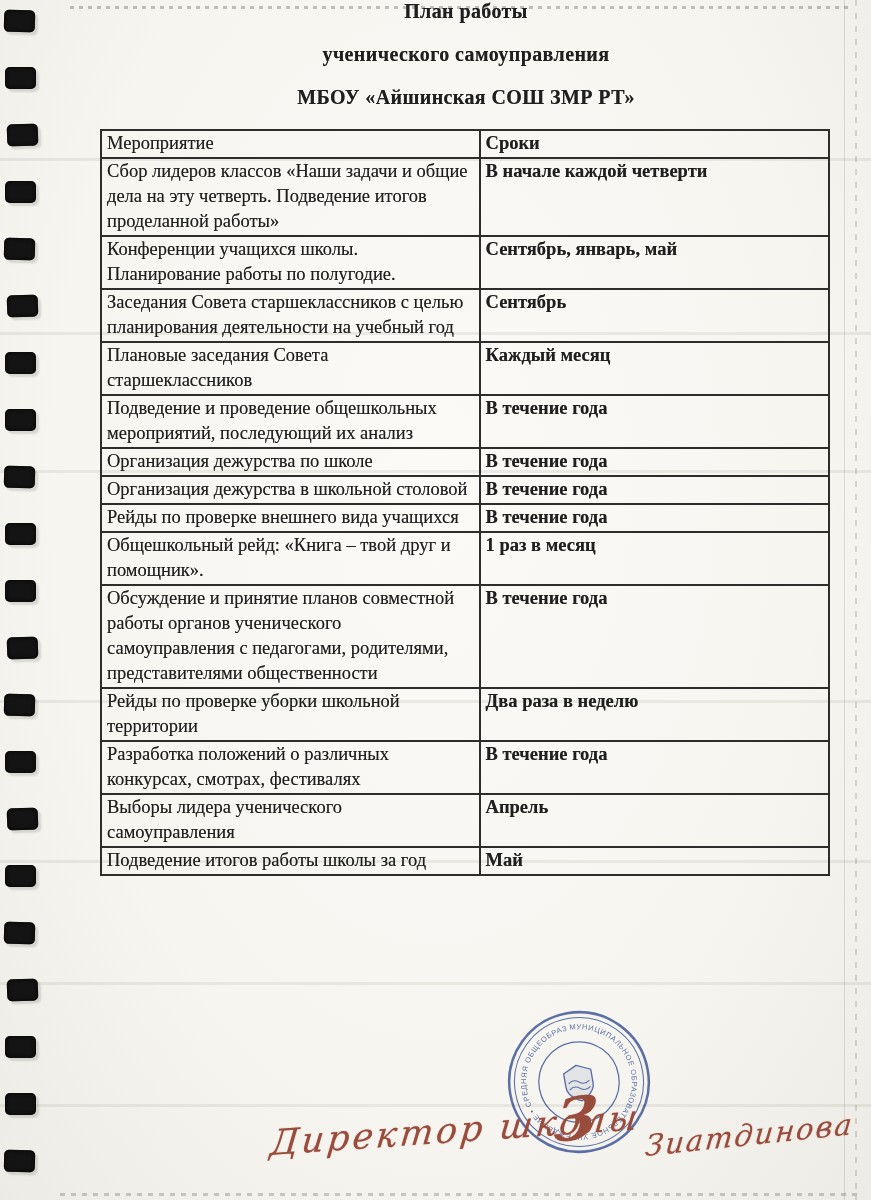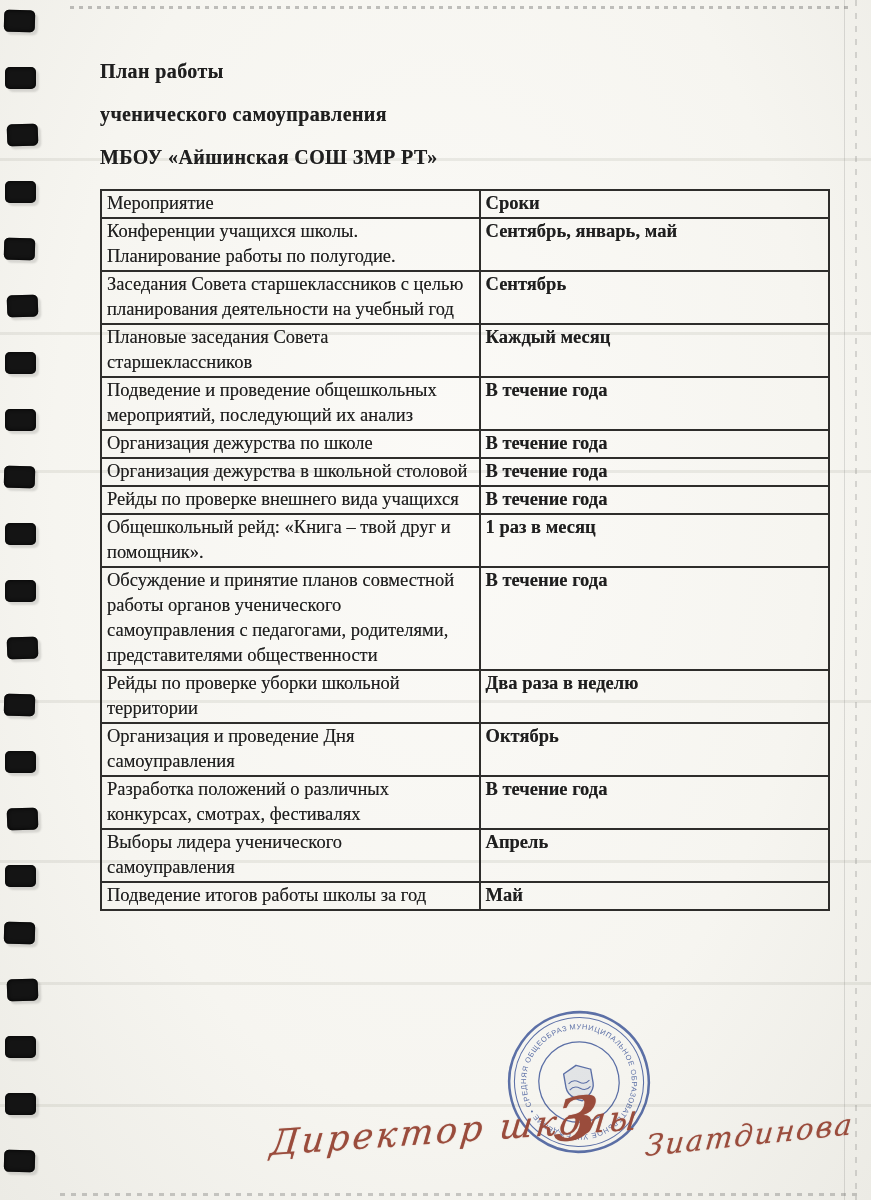--- a/index.html
+++ b/index.html
@@ -25,21 +25,21 @@
 
   
   .holes{position:absolute;left:5px;top:10px;display:flex;flex-direction:column;gap:35px;}
   .hole{width:31px;height:22px;background:#141414;border-radius:5px;
     box-shadow:inset 0 0 4px #000, 3px 3px 2px rgba(0,0,0,.12);}
   .hole:nth-child(3n){transform:translateX(2px) rotate(-2deg);}
   .hole:nth-child(4n+1){transform:translateX(-1px) rotate(1.5deg);}
 
   
   .content{position:absolute;left:100px;top:0;width:732px;}
-  .titles{padding-top:60px;}
+  .titles{text-align:center;}
   .title-line{font-weight:bold;font-size:20px;line-height:22px;margin-bottom:21px;
     letter-spacing:.4px;text-shadow:0 0 .5px rgba(0,0,0,.55);}
 
   table.plan{border-collapse:collapse;width:730px;margin-top:12px;
     font-size:18.5px;line-height:25px;}
   table.plan td{border:2px solid #2e2d2b;padding:0 6px 1px 5px;vertical-align:top;
     text-shadow:0 0 .4px rgba(0,0,0,.5);}
   td.c1{width:52%;}
   td.c2{width:48%;font-weight:bold;}
 
@@ -102,20 +102,24 @@
     <div class="title-line">МБОУ «Айшинская СОШ ЗМР РТ»</div>
   </div>
 
   <table class="plan">
     <tbody>
       <tr>
         <td class="c1">Мероприятие</td>
         <td class="c2">Сроки</td>
       </tr>
       <tr>
+        <td class="c1">Сбор лидеров классов «Наши задачи и общие дела на эту четверть. Подведение итогов проделанной работы»</td>
+        <td class="c2">В начале каждой четверти</td>
+      </tr>
+      <tr>
         <td class="c1">Конференции учащихся школы. Планирование работы по полугодие.</td>
         <td class="c2">Сентябрь, январь, май</td>
       </tr>
       <tr>
         <td class="c1">Заседания Совета старшеклассников с целью планирования деятельности на учебный год</td>
         <td class="c2">Сентябрь</td>
       </tr>
       <tr>
         <td class="c1">Плановые заседания Совета старшеклассников</td>
         <td class="c2">Каждый месяц</td>
@@ -142,24 +146,20 @@
       </tr>
       <tr>
         <td class="c1">Обсуждение и принятие планов совместной работы органов ученического самоуправления с педагогами, родителями, представителями общественности</td>
         <td class="c2">В течение года</td>
       </tr>
       <tr>
         <td class="c1">Рейды по проверке уборки школьной территории</td>
         <td class="c2">Два раза в неделю</td>
       </tr>
       <tr>
-        <td class="c1">Организация и проведение Дня самоуправления</td>
-        <td class="c2">Октябрь</td>
-      </tr>
-      <tr>
         <td class="c1">Разработка положений о различных конкурсах, смотрах, фестивалях</td>
         <td class="c2">В течение года</td>
       </tr>
       <tr>
         <td class="c1">Выборы лидера ученического самоуправления</td>
         <td class="c2">Апрель</td>
       </tr>
       <tr>
         <td class="c1">Подведение итогов работы школы за год</td>
         <td class="c2">Май</td>

